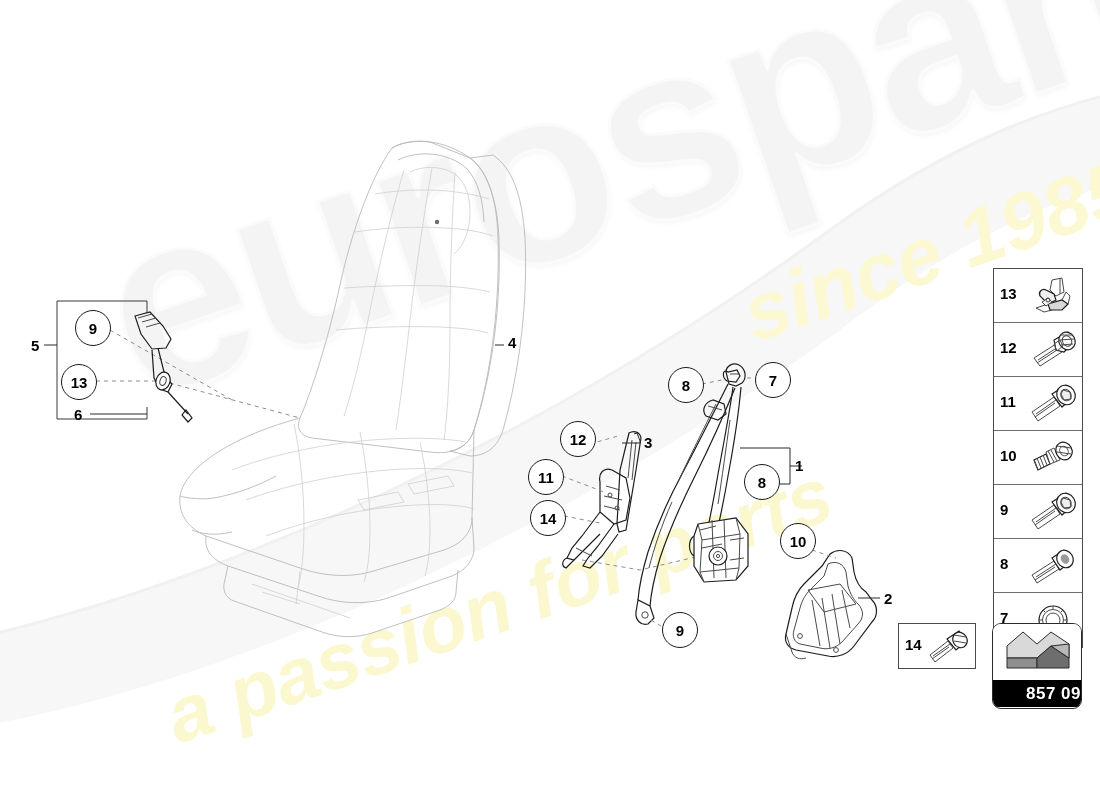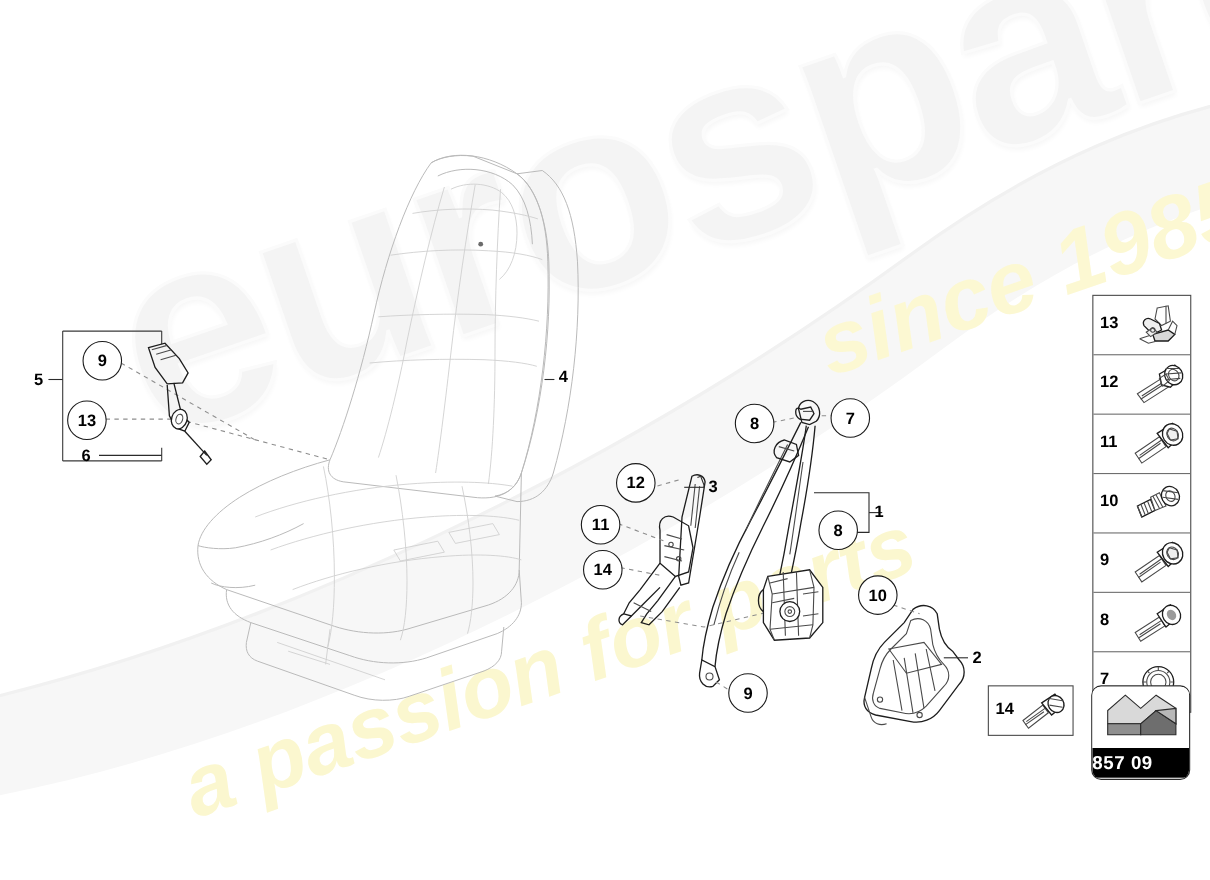--- a/index.html
+++ b/index.html
@@ -74,21 +74,21 @@
   #box14{position:absolute;left:898px;top:623px;width:76px;height:44px;
          border:1px solid #4a4a4a;background:#fff;}
   #box14 .plnum{left:6px;top:12px;}
   #box14 .plart{right:3px;top:3px;width:46px;height:38px;}
 
   
   #groupicon{position:absolute;left:992px;top:623px;width:88px;height:84px;
              border:1px solid #2a2a2a;border-radius:9px;overflow:hidden;background:#fff;}
   #groupicon .gi-art{width:88px;height:56px;display:block;}
   #groupicon .gi-label{background:#000;color:#fff;font-weight:bold;font-size:17px;
-             text-align:left;line-height:27px;height:27px;letter-spacing:0.5px;}
+             text-align:right;line-height:27px;height:27px;letter-spacing:0.5px;}
 </style>
 </head>
 <body>
 
 <div id="stage">
 
   <svg class="wm-swoosh" viewBox="0 0 1350 640">
     <path d="M-10 560 C 300 500 640 330 900 140 C 1010 60 1120 10 1250 -10 L 1280 70
              C 1140 95 1030 150 930 225 C 690 405 340 590 30 640 Z" fill="#f7f7f7"></path>
     <path d="M-10 560 C 300 500 640 330 900 140 C 1010 60 1120 10 1250 -10" fill="none" stroke="#f1f1f1" stroke-width="3"></path>

